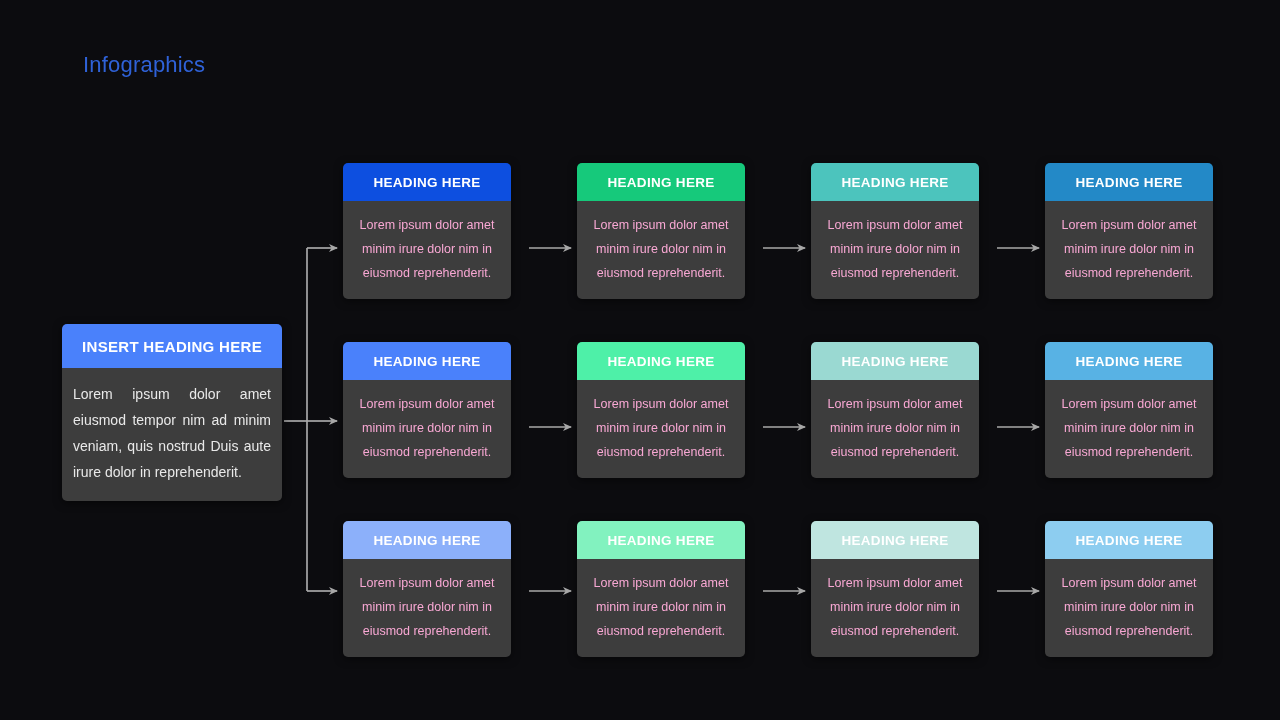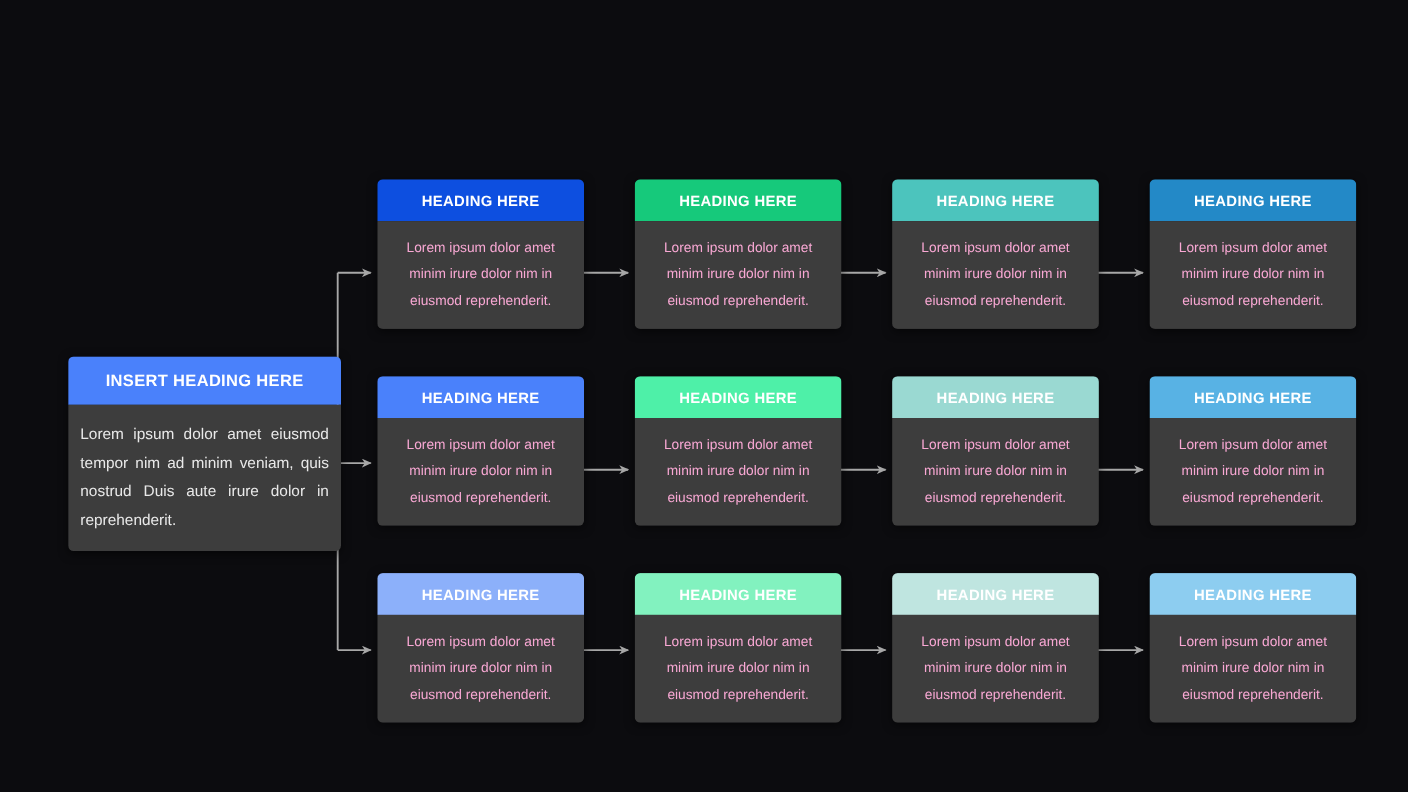--- a/index.html
+++ b/index.html
@@ -32,21 +32,21 @@
     letter-spacing: 0.5px;
     line-height: 1.2;
     margin-top: 8px;
   }
 
   
   .root-card {
     position: absolute;
     left: 62px;
     top: 324px;
-    width: 248px;
+    width: 220px;
     border-radius: 5px;
     overflow: hidden;
     box-shadow: 0 2px 9px rgba(0,0,0,0.55);
   }
   .root-card .card-head {
     background: #4a81fb;
     color: #ffffff;
     font-size: 15px;
     font-weight: bold;
     text-align: center;
@@ -65,21 +65,21 @@
   
   .grid {
     position: absolute;
     left: 343px;
     top: 163px;
     width: 886px;
     height: 504px;
   }
   .card {
     position: absolute;
-    width: 188px;
+    width: 168px;
     border-radius: 5px;
     overflow: hidden;
     box-shadow: 0 2px 9px rgba(0,0,0,0.5);
   }
   .card .card-head {
     color: #ffffff;
     font-size: 13.5px;
     font-weight: bold;
     text-align: center;
     padding: 12px 6px 11px;
@@ -109,20 +109,21 @@
     position: absolute;
     left: 0; top: 0;
     width: 1280px; height: 720px;
     pointer-events: none;
   }
 </style>
 </head>
 <body style="background: rgb(12, 12, 15);">
 
 <div class="header">
+  <div class="eyebrow">Infographics</div>
 </div>
 
 <svg class="connectors" viewBox="0 0 1280 720" xmlns="http://www.w3.org/2000/svg">
   <defs>
     <marker id="arrow" markerWidth="9" markerHeight="8" refX="8" refY="4" orient="auto" markerUnits="userSpaceOnUse">
       <path d="M0,0 L9,4 L0,8 L2.6,4 Z" fill="#a8a8a8"></path>
     </marker>
   </defs>
   <g stroke="#a8a8a8" stroke-width="1.7" fill="none">
 

